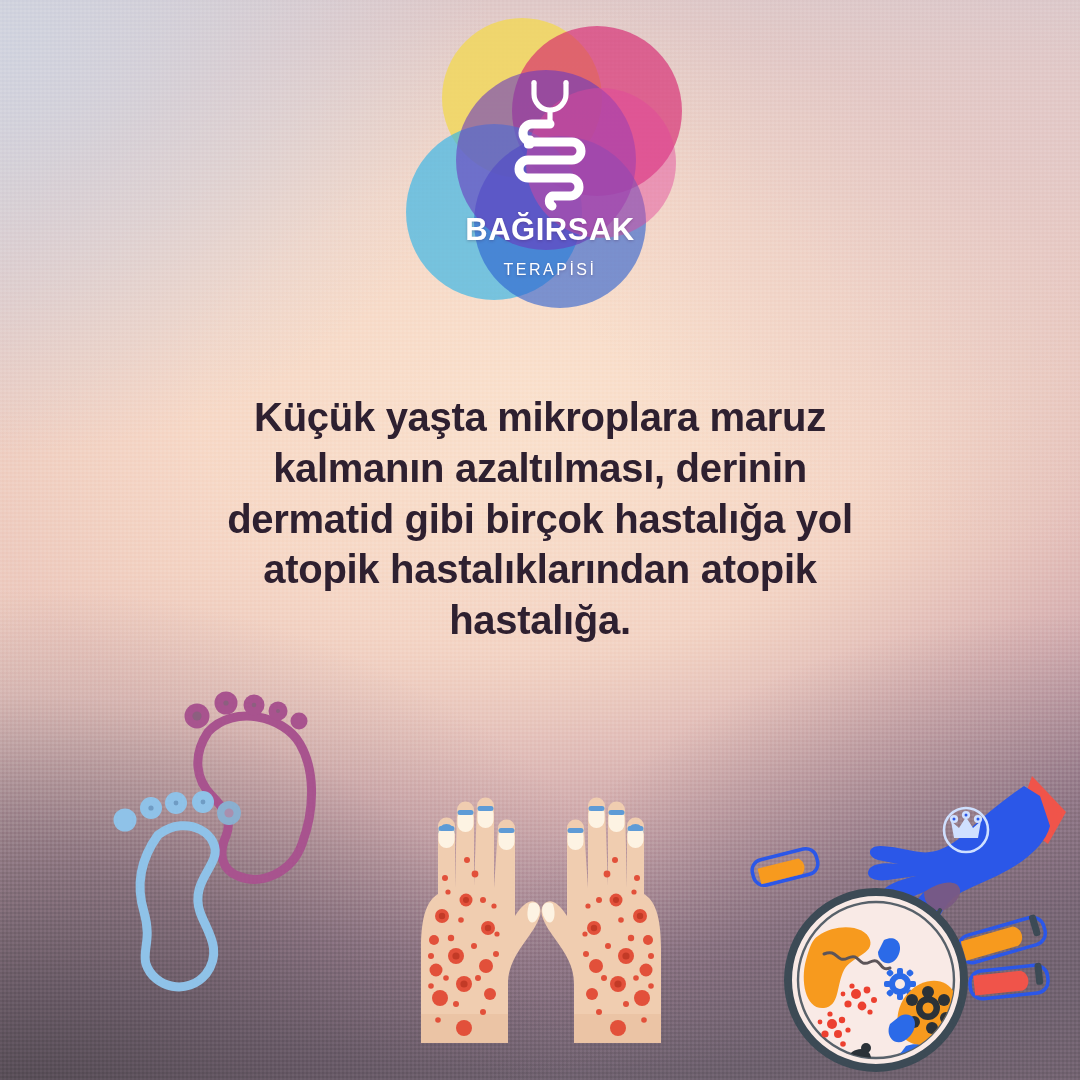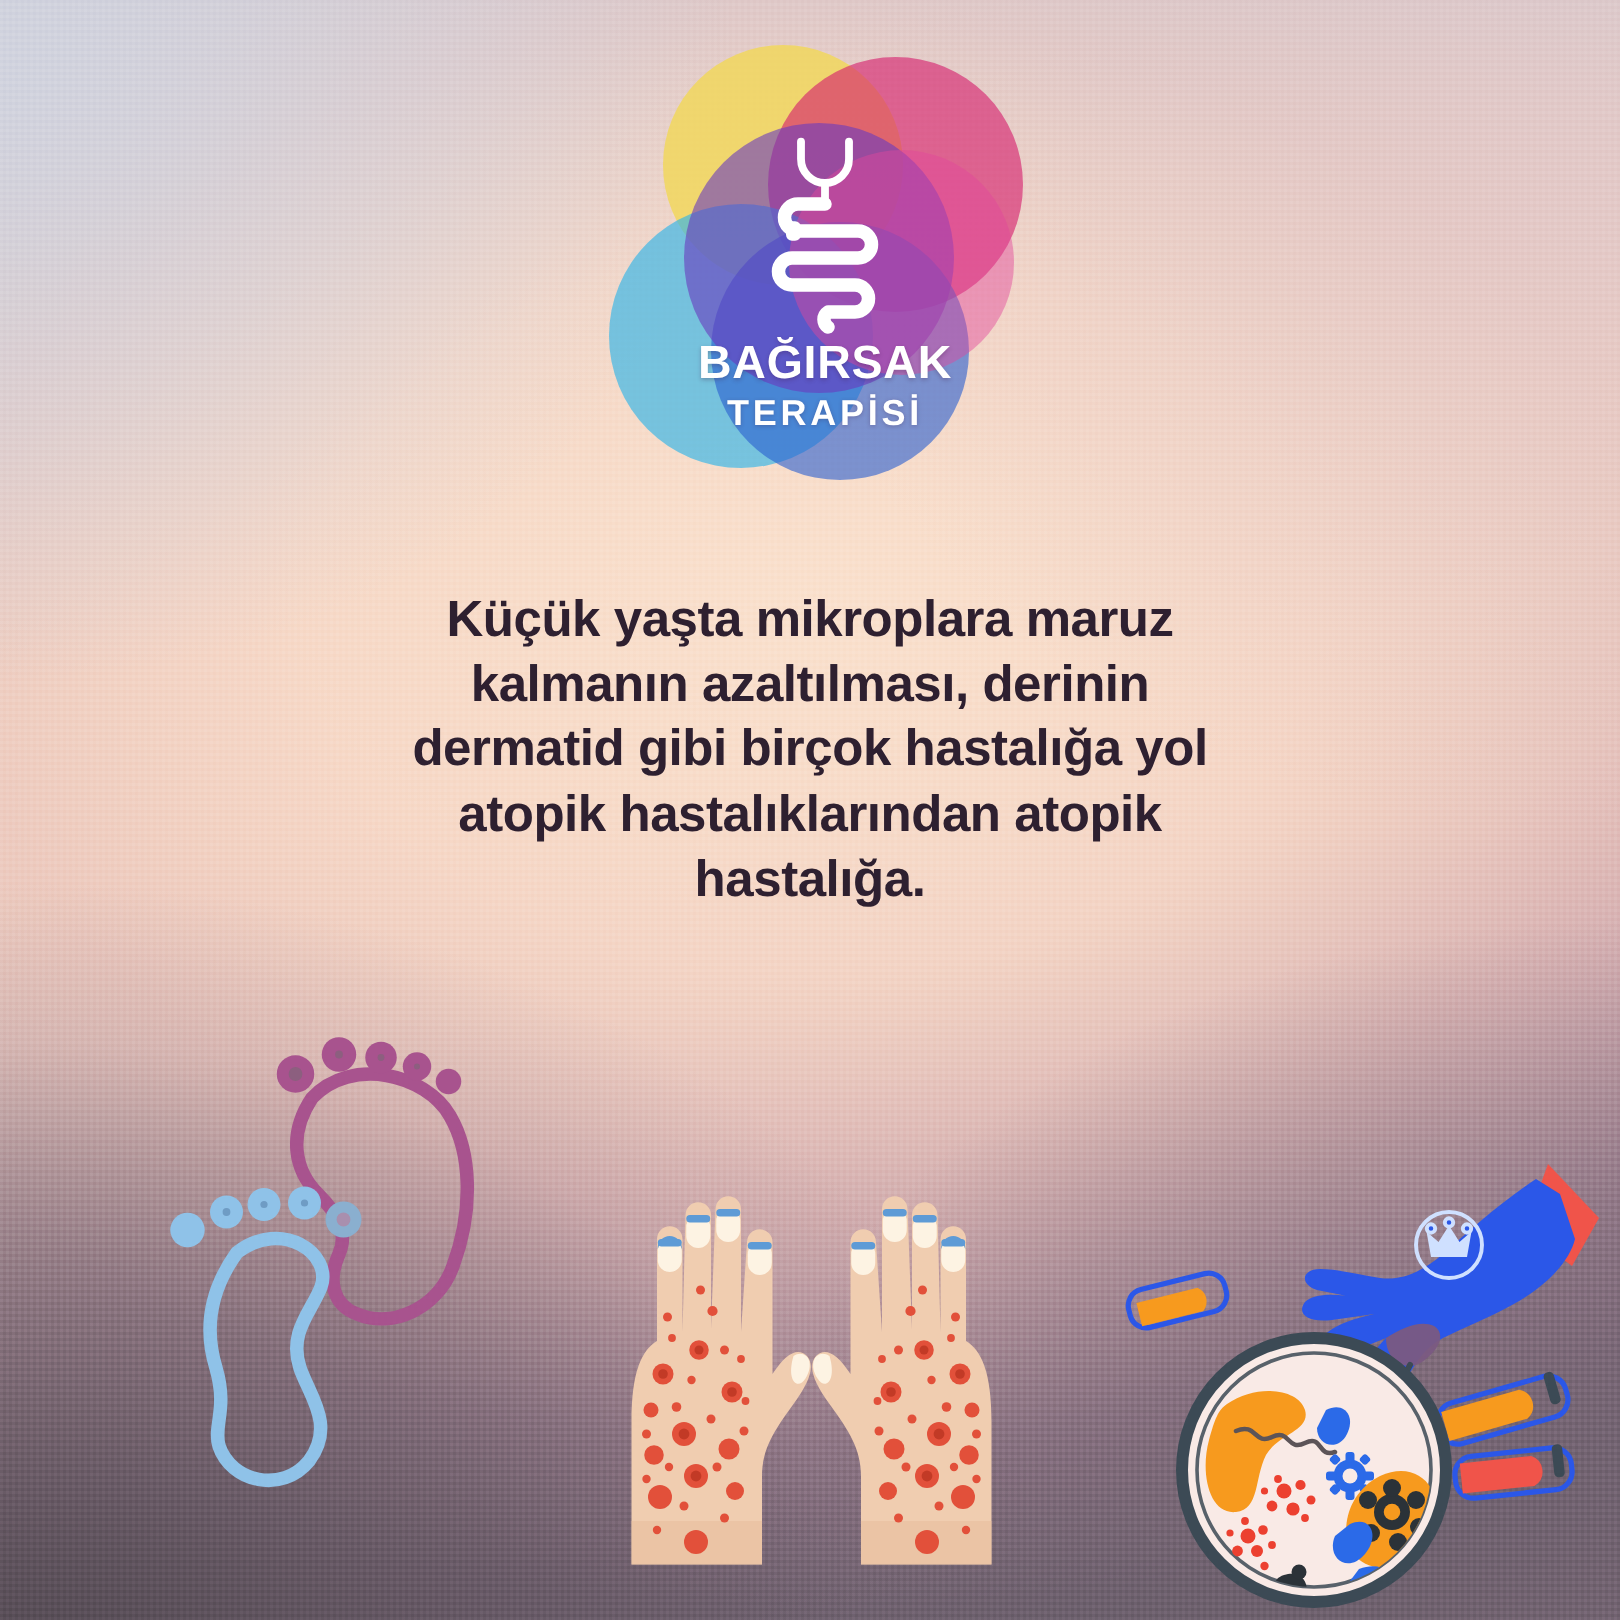--- a/index.html
+++ b/index.html
@@ -22,33 +22,33 @@
   .bg-dark-br{position:absolute;inset:0;
     background:radial-gradient(78% 60% at 100% 100%, rgba(116,100,114,0.85) 0%, rgba(116,100,114,0.42) 40%, rgba(0,0,0,0) 72%);}
   
   .bg-texture{position:absolute;inset:0;opacity:.28;
     background-image:
       repeating-linear-gradient(0deg, rgba(255,255,255,.17) 0 2px, rgba(0,0,0,.10) 2px 4px),
       repeating-linear-gradient(90deg, rgba(255,255,255,.17) 0 2px, rgba(0,0,0,.10) 2px 4px);
     background-size:4px 4px,4px 4px;mix-blend-mode:overlay;}
 
   
-  #logo-block{position:absolute;left:400px;top:28px;width:300px;height:290px;}
+  #logo-block{position:absolute;left:400px;top:16px;width:300px;height:290px;}
   .blob{position:absolute;border-radius:50%;filter:blur(0.4px);}
   #logo-text-wrap{position:absolute;left:0;right:0;top:0;bottom:0;
     display:flex;flex-direction:column;align-items:center;justify-content:flex-start;}
   #logo-icon{margin-top:62px;}
   .logo-word{color:#fff;font-weight:bold;letter-spacing:1px;
     text-shadow:0 1px 3px rgba(60,20,60,.28);line-height:1;}
   #logo-name{font-size:31px;margin-top:4px;letter-spacing:0.5px;}
-  #logo-sub{font-size:24px;font-weight:700;letter-spacing:2.5px;margin-top:7px;}
+  #logo-sub{font-size:16px;font-weight:400;letter-spacing:2.5px;margin-top:17px;}
 
   
   #headline{position:absolute;left:90px;top:392px;width:900px;text-align:center;
-    color:#2e2030;font-size:34px;font-weight:bold;line-height:1.27;
+    color:#2e2030;font-size:40px;font-weight:bold;line-height:1.27;
     letter-spacing:-0.3px;}
 
   
   #feet-art{position:absolute;left:96px;top:672px;width:262px;height:340px;}
   #hands-art{position:absolute;left:398px;top:788px;width:286px;height:255px;}
   #lab-art{position:absolute;left:748px;top:758px;width:332px;height:322px;}
   svg{display:block;overflow:visible;}
 </style>
 </head>
 <body>

